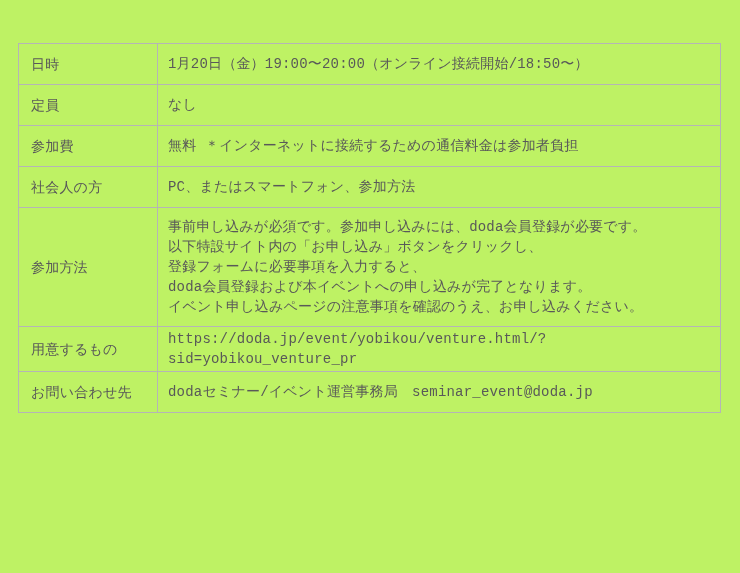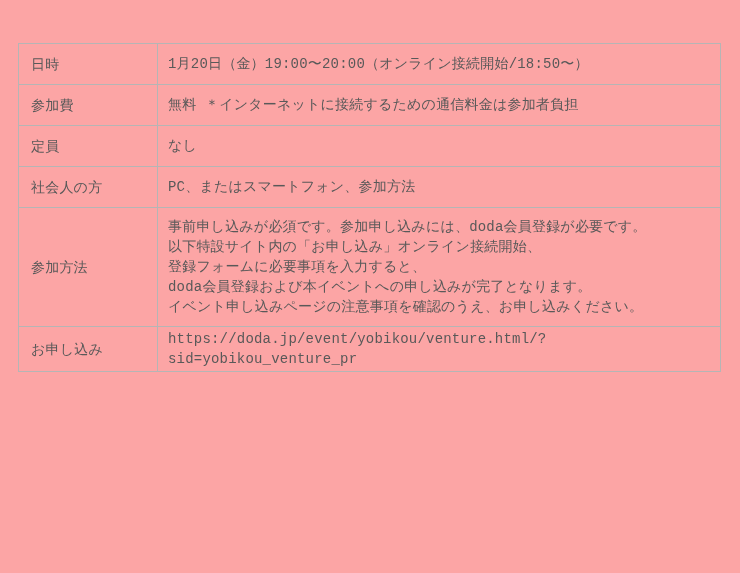--- a/index.html
+++ b/index.html
@@ -5,21 +5,21 @@
   html, body {
     margin: 0;
     padding: 0;
     background: #ffffff;
     font-family: "Liberation Sans", "DejaVu Sans", sans-serif;
   }
   .page {
     position: relative;
     width: 740px;
     height: 573px;
-    background: #fca5a5;
+    background: #bef264;
     overflow: hidden;
   }
   table.info-table {
     position: absolute;
     left: 18px;
     top: 43px;
     width: 702px;
     border-collapse: collapse;
     table-layout: fixed;
   }
@@ -56,38 +56,42 @@
     <colgroup>
         <col class="c1">
         <col class="c2">
       </colgroup>
     <tbody>
       <tr class="row-normal">
         <th>日時</th>
         <td>1月20日（金）19:00〜20:00（オンライン接続開始/18:50〜）</td>
       </tr>
       <tr class="row-normal">
+        <th>定員</th>
+        <td>なし</td>
+      </tr>
+      <tr class="row-normal">
         <th>参加費</th>
         <td>無料 ＊インターネットに接続するための通信料金は参加者負担</td>
-      </tr>
-      <tr class="row-normal">
-        <th>定員</th>
-        <td>なし</td>
       </tr>
       <tr class="row-normal">
         <th>社会人の方</th>
         <td>PC、またはスマートフォン、参加方法</td>
       </tr>
       <tr class="row-tall">
         <th>参加方法</th>
         <td>事前申し込みが必須です。参加申し込みには、doda会員登録が必要です。
-以下特設サイト内の「お申し込み」オンライン接続開始、
+以下特設サイト内の「お申し込み」ボタンをクリックし、
 登録フォームに必要事項を入力すると、
 doda会員登録および本イベントへの申し込みが完了となります。
 イベント申し込みページの注意事項を確認のうえ、お申し込みください。</td>
       </tr>
       <tr class="row-normal">
-        <th>お申し込み</th>
+        <th>用意するもの</th>
         <td>https://doda.jp/event/yobikou/venture.html/?sid=yobikou_venture_pr</td>
+      </tr>
+      <tr class="row-normal">
+        <th>お問い合わせ先</th>
+        <td>dodaセミナー/イベント運営事務局　seminar_event@doda.jp</td>
       </tr>
     </tbody>
   </table>
 </div>
 
 </body></html>

